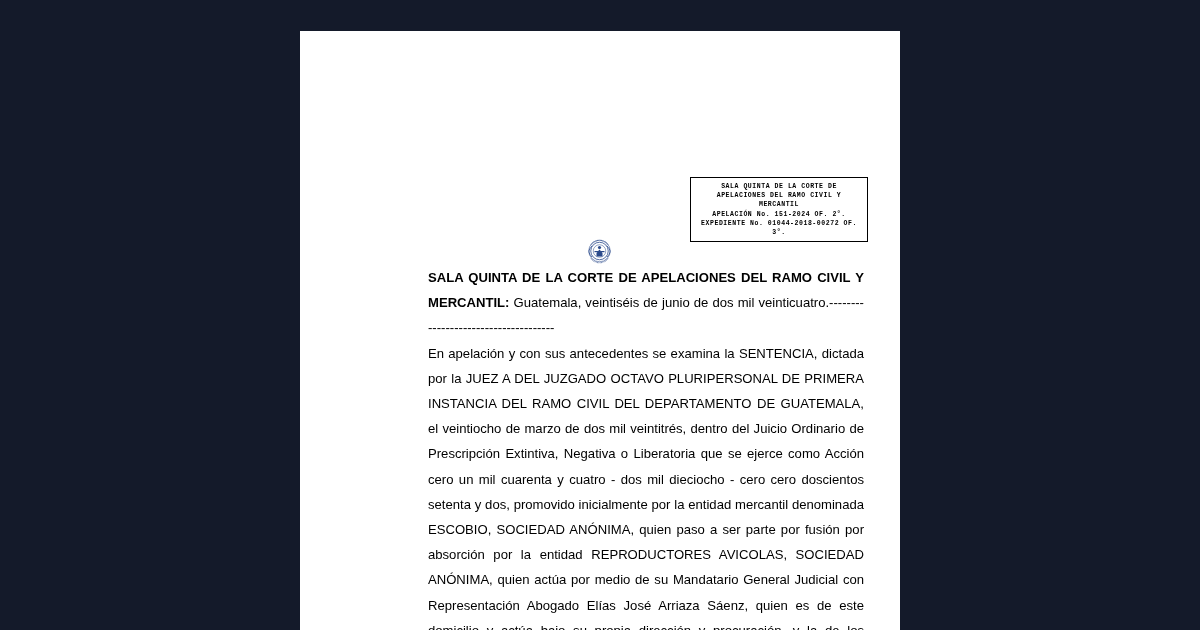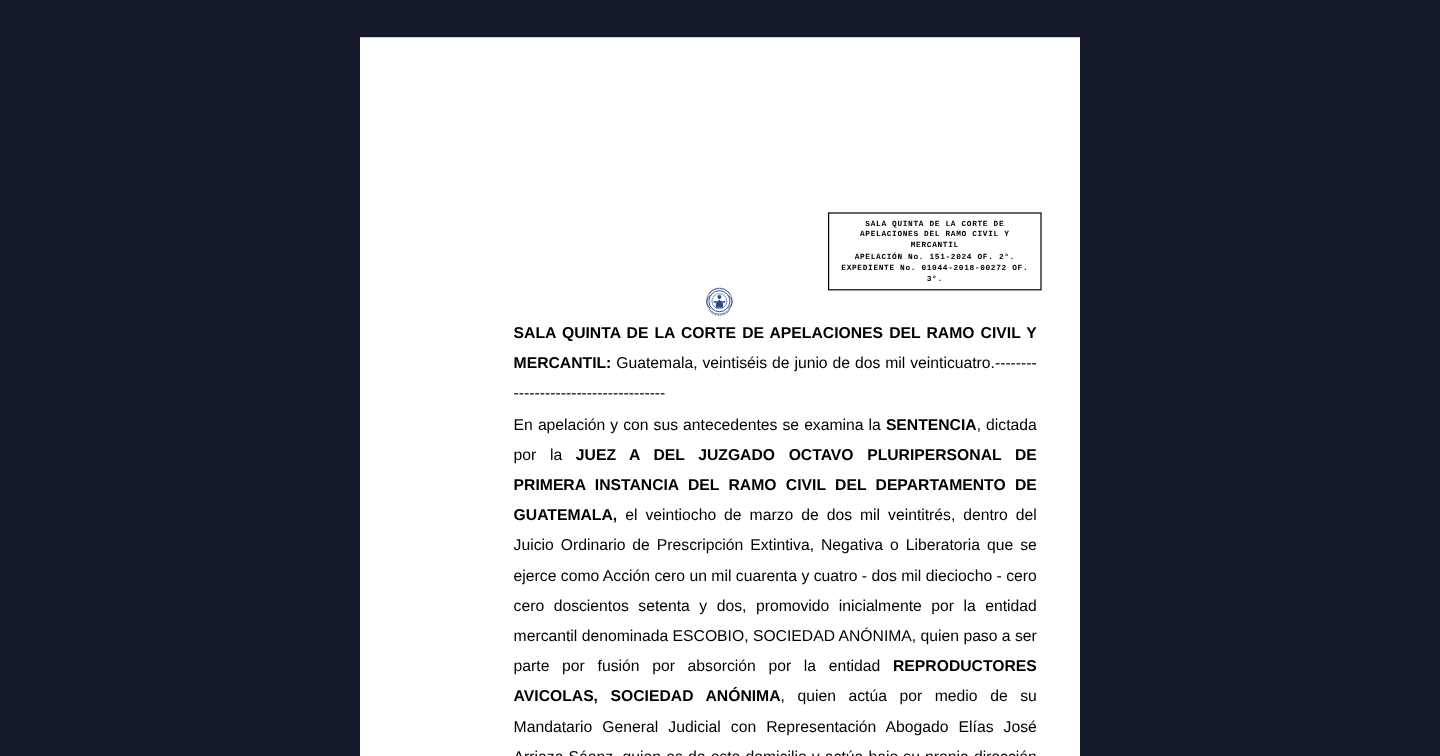--- a/index.html
+++ b/index.html
@@ -79,21 +79,21 @@
     -webkit-hyphens: none;
     hyphens: none;
   }
   .para.title {
     font-weight: bold;
   }
   .para + .para {
     margin-top: 0;
   }
   .para b {
-    font-weight: bold;
+    font-weight: normal;
   }
   .para .reg {
     font-weight: normal;
   }
 </style>
 </head>
 <body>
 
 <div id="viewport">
 

